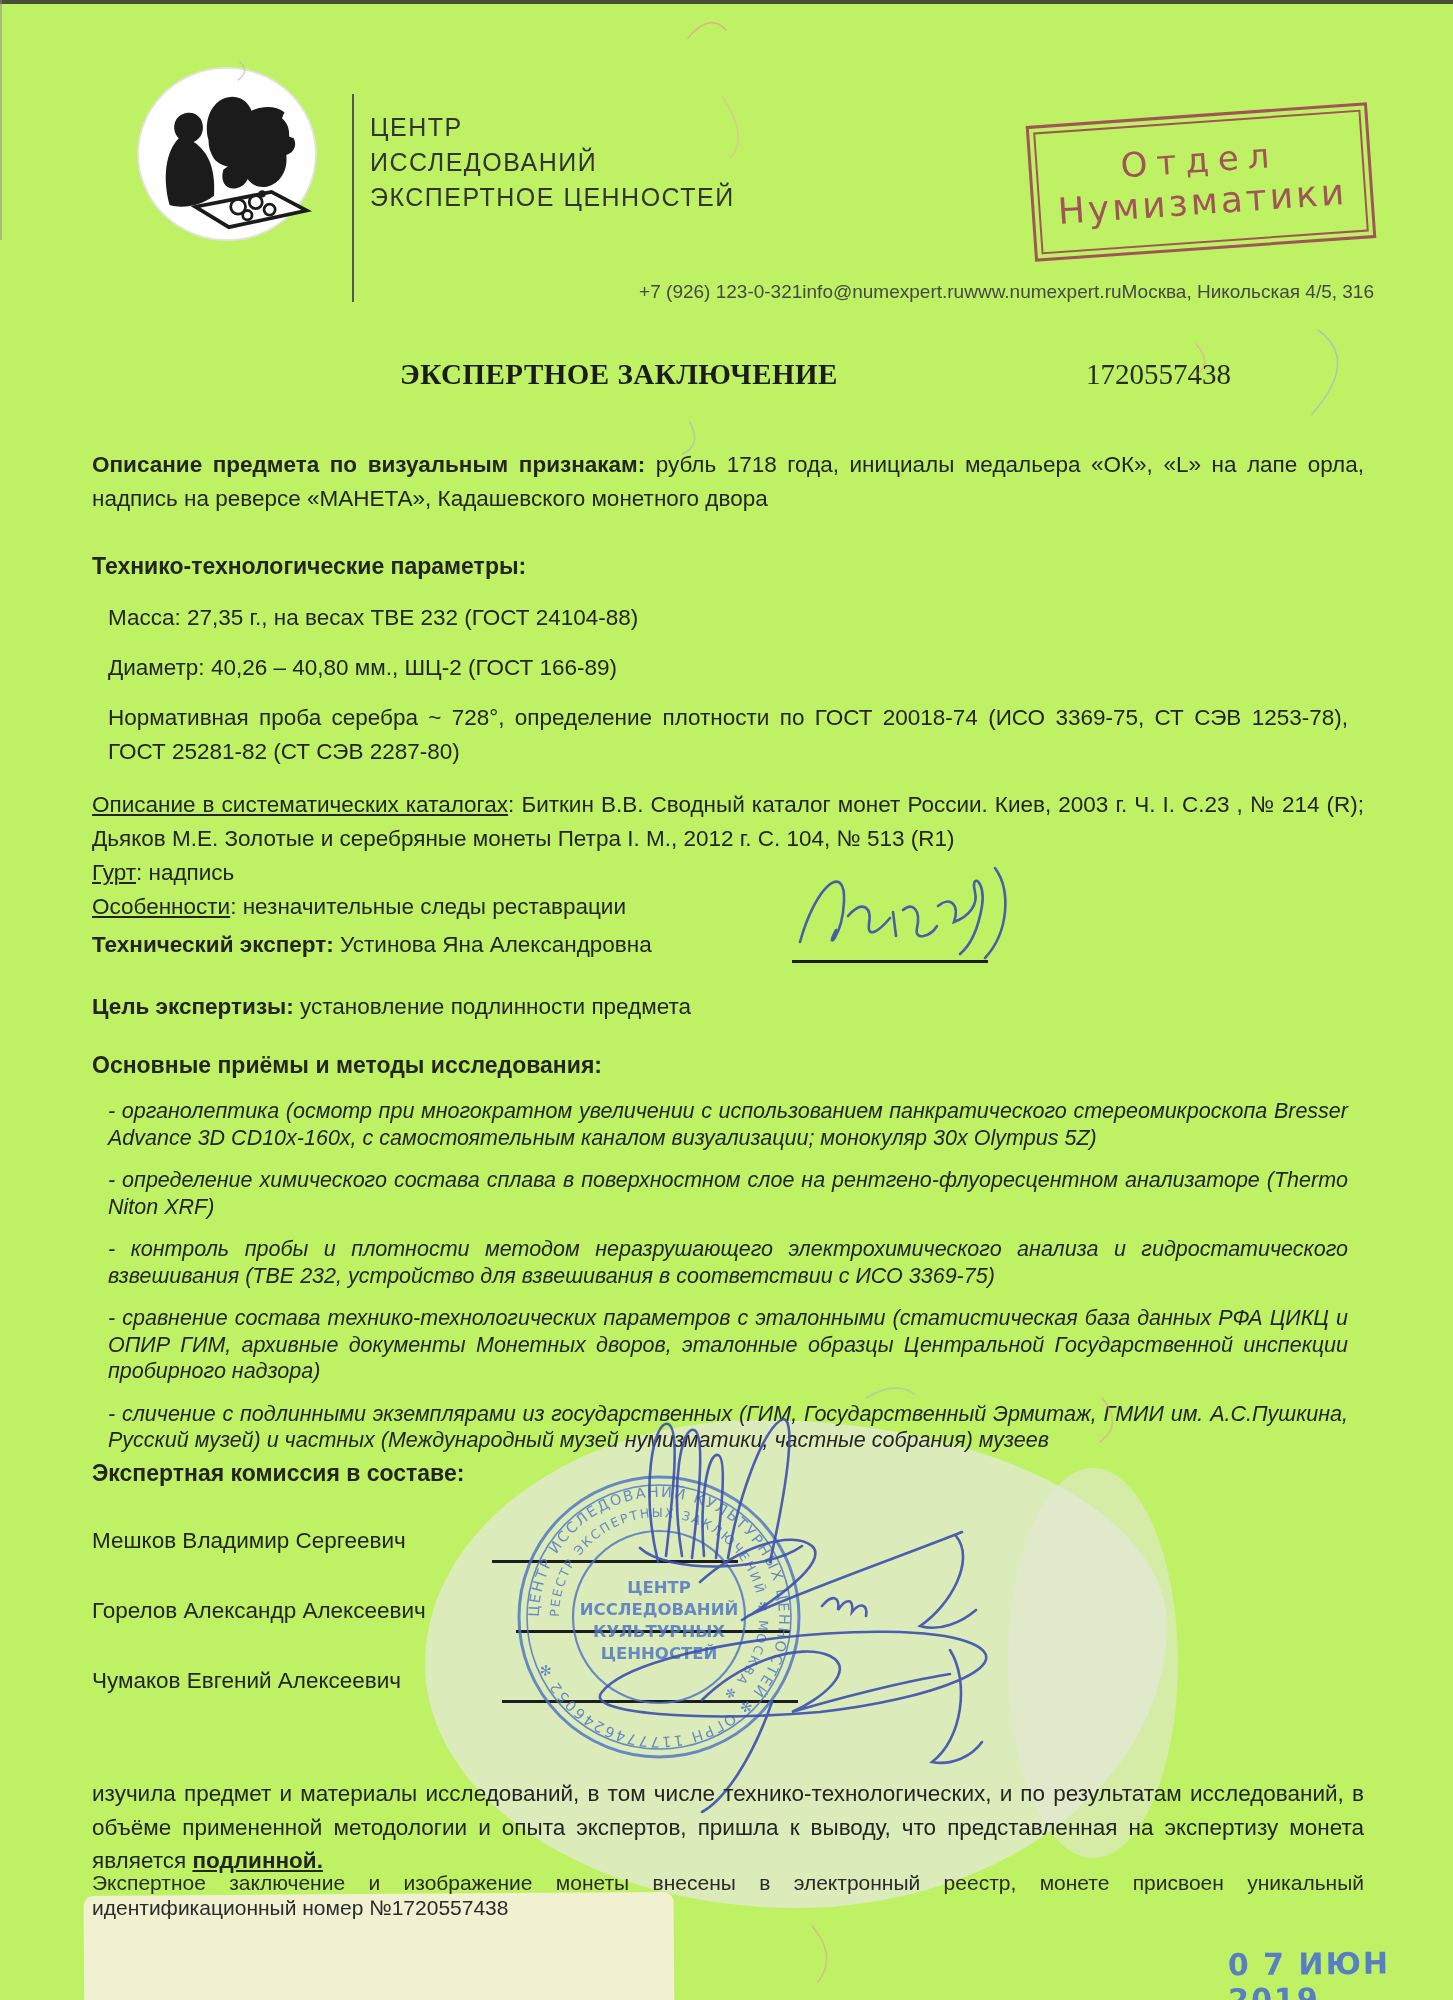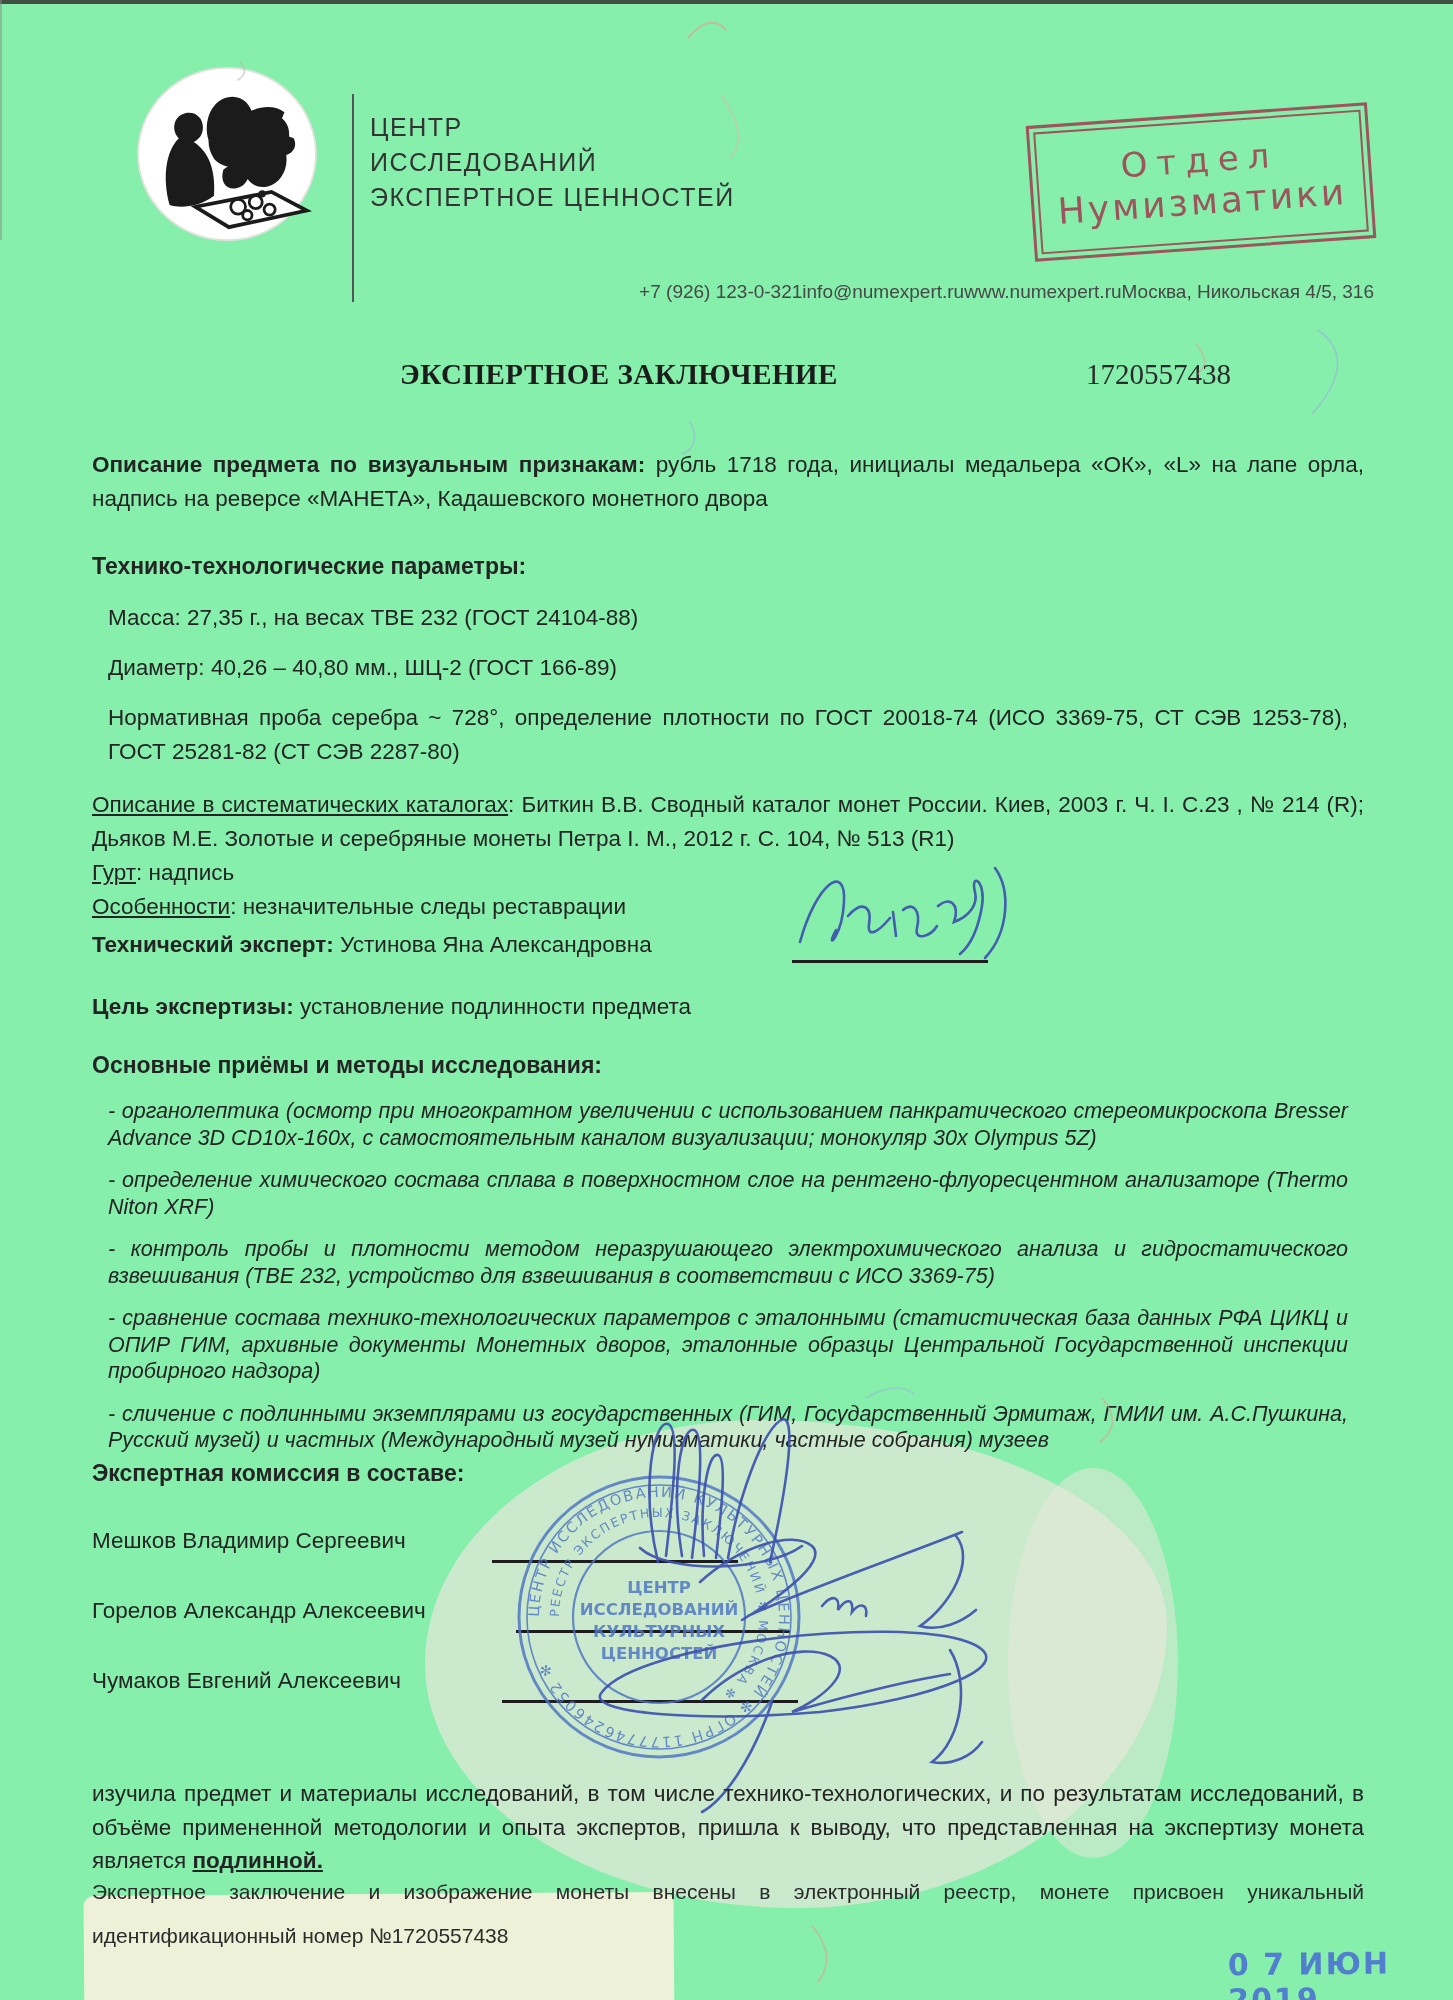--- a/index.html
+++ b/index.html
@@ -1,18 +1,18 @@
 <!DOCTYPE html>
 <html><head>
 <meta charset="utf-8">
 <style>
   html,body { margin:0; padding:0; background:#9a9a98; }
   .page {
     position:relative; width:1453px; height:2000px; margin:0 auto;
-    background:#86efac; overflow:hidden;
+    background:#bef264; overflow:hidden;
     font-family:"Liberation Sans", sans-serif; color:#242424;
   }
   .abs { position:absolute; }
   p { margin:16px; }
   .b { font-weight:bold; }
   .u { text-decoration:underline; }
   .just { text-align:justify; text-align-last:left; }
 
   
   .scan-top { left:0; top:0; width:1453px; height:4px; background:#33322f; opacity:.85; }
@@ -42,21 +42,21 @@
   
   .sec { left:92px; width:1272px; font-size:22.5px; line-height:34px; }
   .h-bold { font-size:23px; font-weight:bold; }
   .methods { font-size:21.5px; line-height:26.5px; font-style:italic; }
   .methods p { margin-bottom:4px; }
 
   .member-row { left:92px; font-size:22.5px; }
   .sig-line { position:absolute; height:3px; background:#1d1d1d; }
 
   .conclusion { line-height:33.5px;margin-top:44px; }
-  .registry { font-size:21px; line-height:44px; color:#2b2b2b; }
+  .registry { font-size:21px; line-height:25px; color:#2b2b2b; }
 
   .date-stamp { left:1228px; top:1946px; font-family:"DejaVu Sans",sans-serif; font-weight:bold;
                 font-size:30px; letter-spacing:2px; color:#4a6fd2; opacity:.88; transform:rotate(-.6deg); }
 
   
   .stamp-blotch { left:425px; top:1420px; width:742px; height:488px; background:#e6e7da; opacity:.72;
                   border-radius:45% 55% 50% 50% / 50% 42% 58% 50%; }
   .stamp-blotch2 { left:1008px; top:1468px; width:170px; height:390px; background:#e6e7da; opacity:.55;
                    border-radius:50%; }
   .yellow-blotch { left:84px; top:1894px; width:590px; height:140px; background:#f5f1da; opacity:.92;

